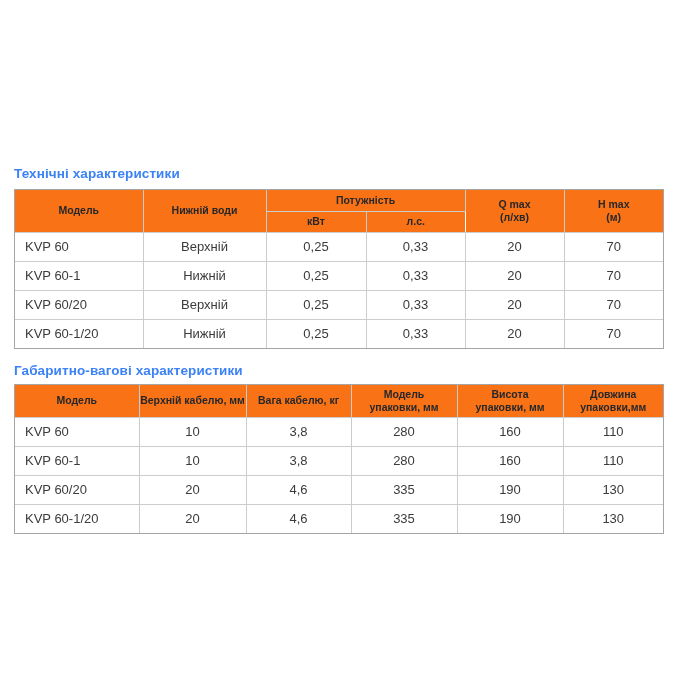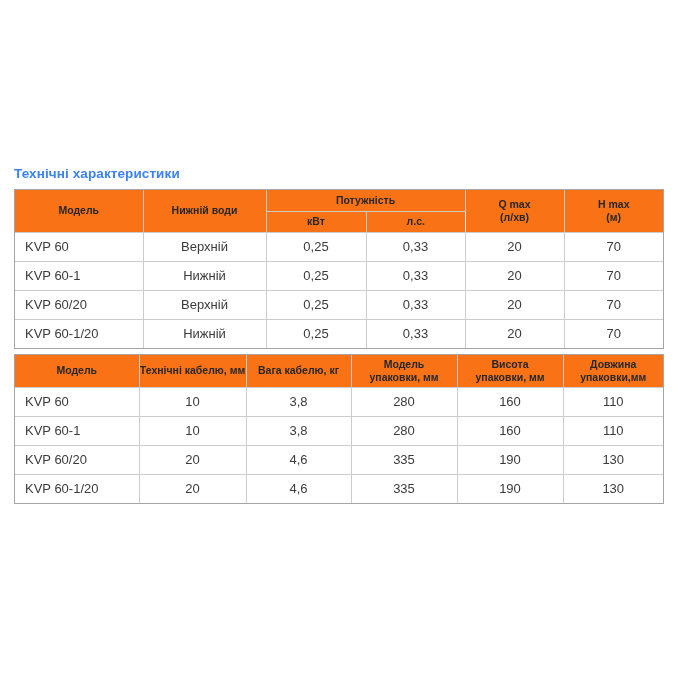--- a/index.html
+++ b/index.html
@@ -153,35 +153,36 @@
           <td>Нижній</td>
           <td>0,25</td>
           <td>0,33</td>
           <td>20</td>
           <td>70</td>
         </tr>
       </tbody>
     </table>
   </div>
 
+  <h2 class="sec-title second">Габаритно-вагові характеристики</h2>
 
   <div class="tbl-wrap t2 second">
     <table>
       <colgroup>
         <col class="c1">
           <col class="c2">
           <col class="c3">
           <col class="c4">
           <col class="c5">
           <col class="c6">
       </colgroup>
       <thead>
         <tr>
           <th>Модель</th>
-          <th>Технічні кабелю, мм</th>
+          <th>Верхній кабелю, мм</th>
           <th>Вага кабелю, кг</th>
           <th>
             <div>Модель</div>
             <div>упаковки, мм</div>
           </th>
           <th>
             <div>Висота</div>
             <div>упаковки, мм</div>
           </th>
           <th>

